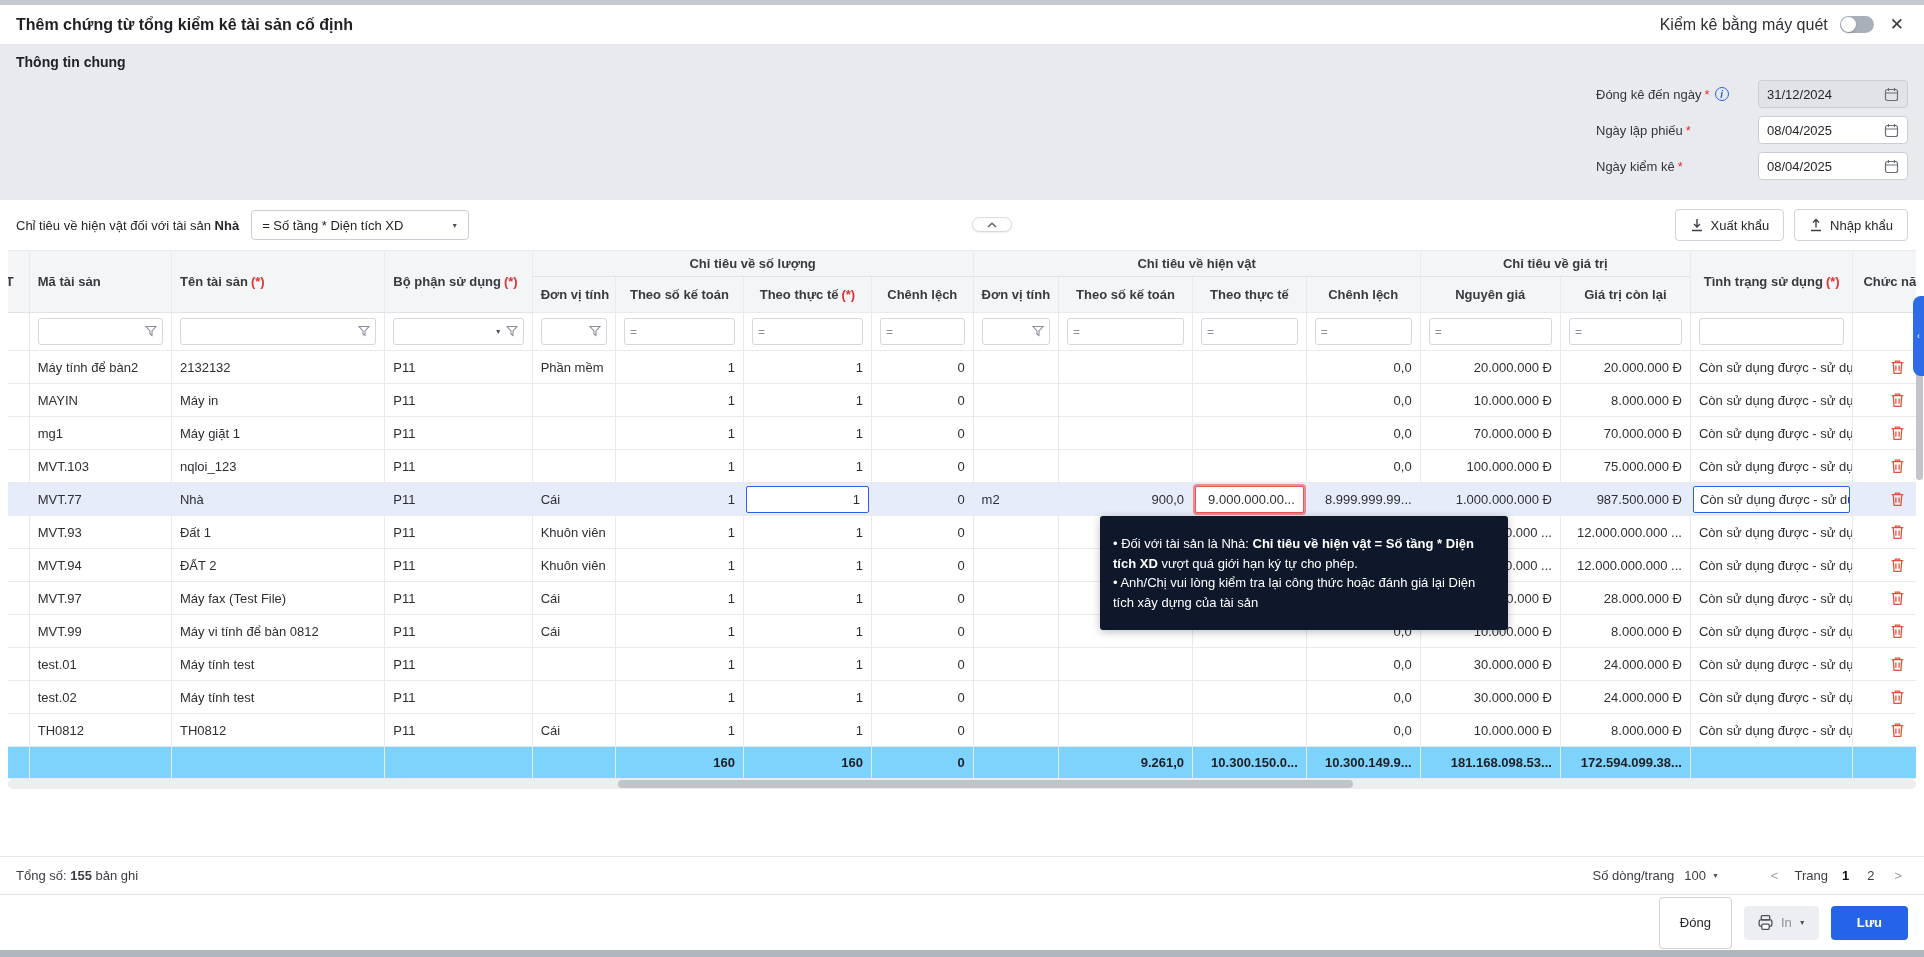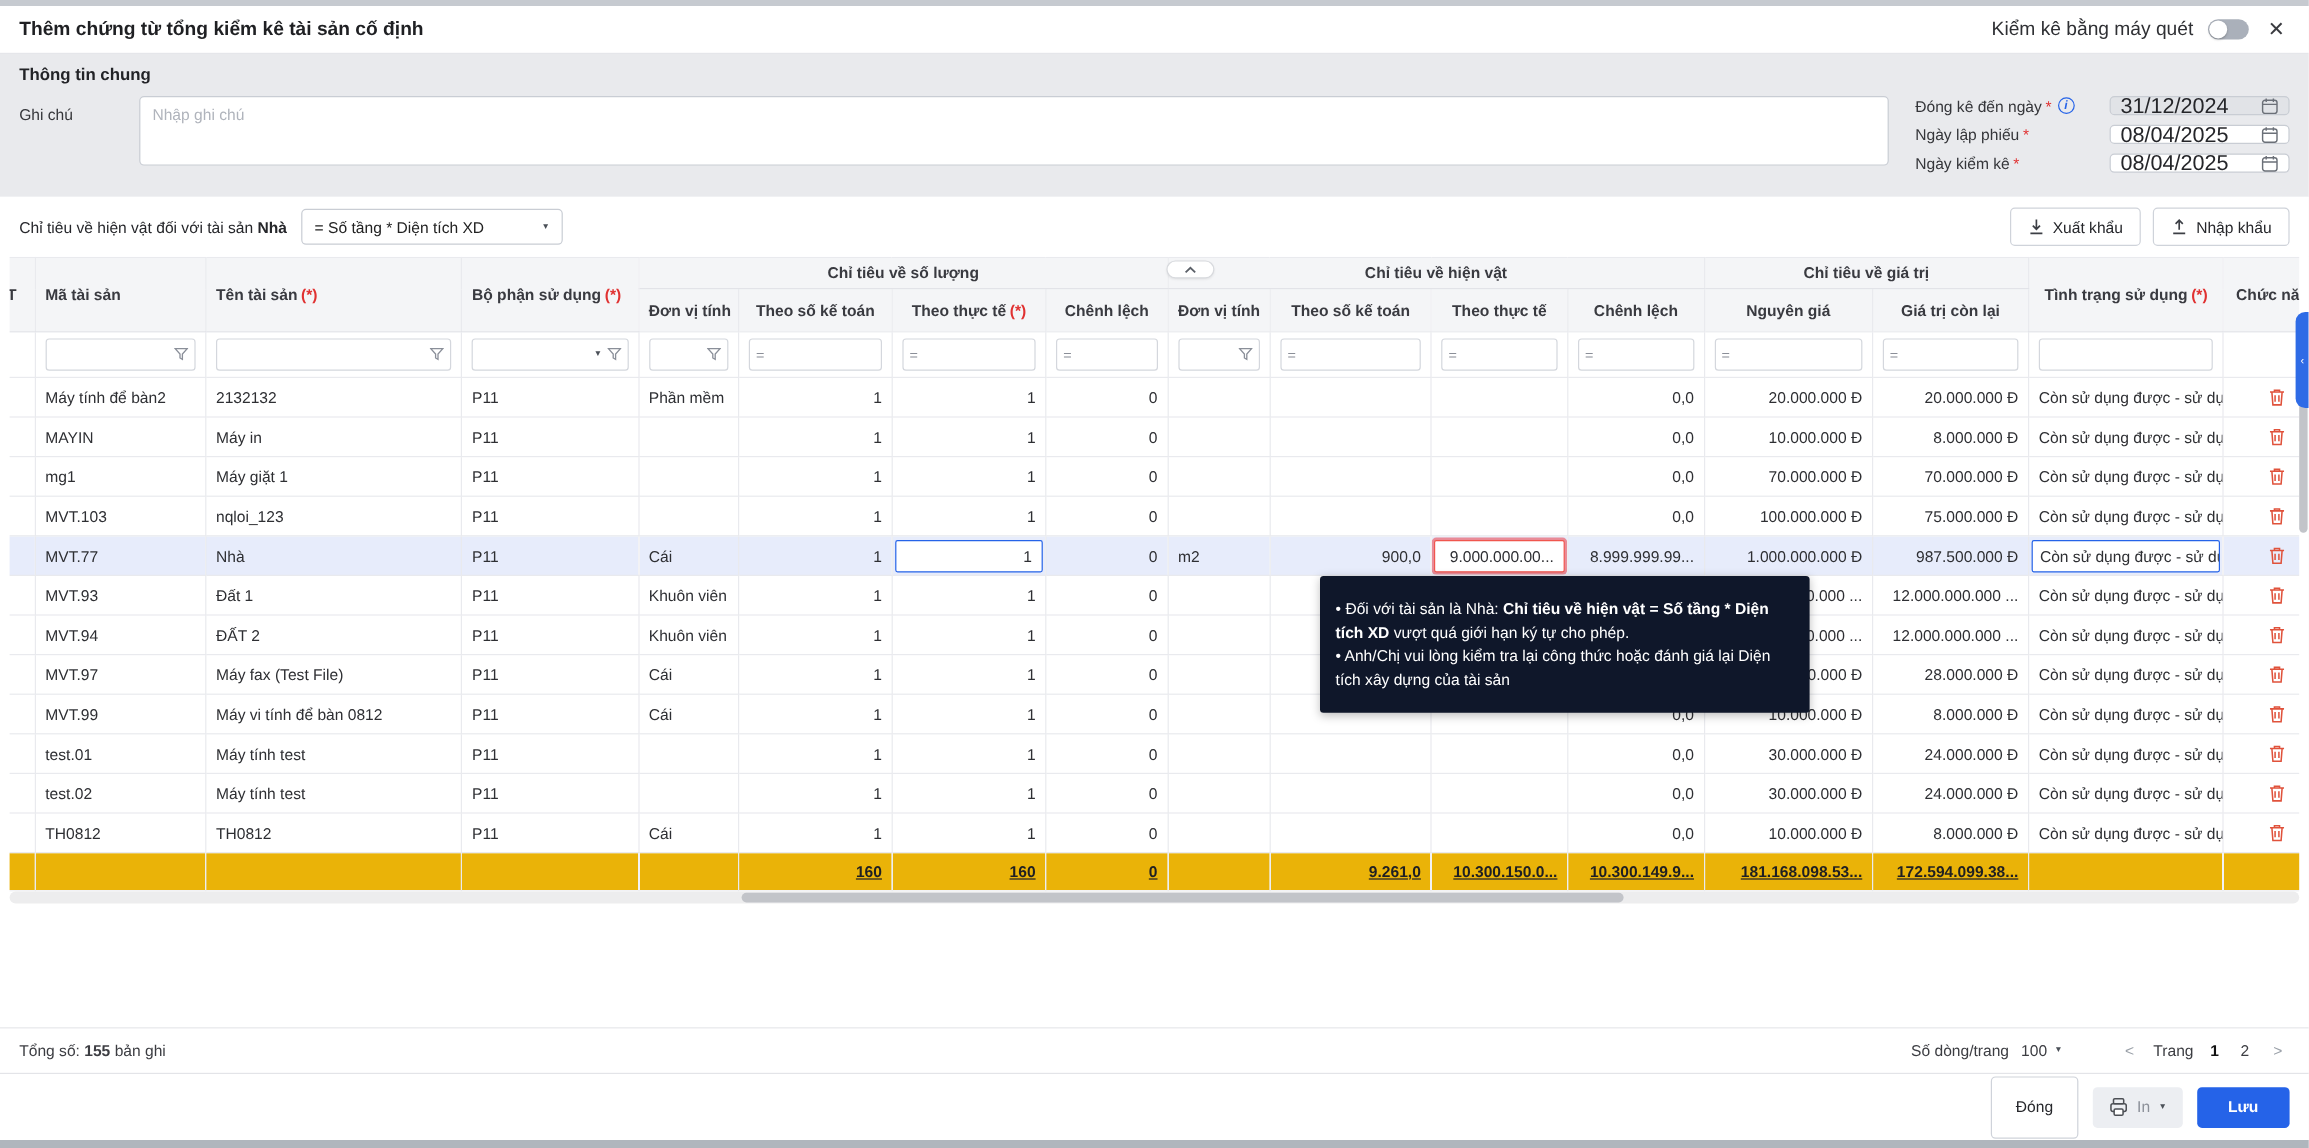--- a/index.html
+++ b/index.html
@@ -39,22 +39,22 @@
   .selbox.white { background:#fff; flex:none; }
   .caret { margin-left:auto; font-size:7px; color:#4b5058; }
   .note-area { flex:1; height:58px; resize:none; border:1px solid #c9cdd4; border-radius:4px; font-size:13px;
     color:#222; padding:7px 10px; outline:none; font-family:inherit; }
   .note-area::placeholder { color:#b0b4bc; }
   .info-right { width:312px; flex:none; }
   .drow { display:flex; align-items:center; margin-bottom:8px; }
   .drow .dlbl { flex:1; font-size:13px; color:#35363a; display:flex; align-items:center; }
   .info-i { width:14px; height:14px; border-radius:50%; border:1px solid #2563e8; color:#2563e8;
     font-size:10px; font-style:italic; display:inline-flex; align-items:center; justify-content:center; margin-left:5px; font-weight:bold; }
-  .datebox { width:150px; height:16px; border:1px solid #c9cdd4; border-radius:4px; background:#fff;
-    display:flex; align-items:center; padding:0 8px; font-size:18px; color:#25262a; cursor:pointer; }
+  .datebox { width:150px; height:28px; border:1px solid #c9cdd4; border-radius:4px; background:#fff;
+    display:flex; align-items:center; padding:0 8px; font-size:13px; color:#25262a; cursor:pointer; }
   .datebox.disabled { background:#e1e3e7; }
   .datebox svg { margin-left:auto; }
 
   .collapse-btn { position:absolute; left:972px; top:212px; width:40px; height:15px; background:#fff;
     border:1px solid #d8dade; border-radius:9px; display:flex; align-items:center; justify-content:center;
     cursor:pointer; z-index:3; box-shadow:0 1px 2px rgba(0,0,0,.08); }
 
   
   .tabs { height:37px; flex:none; background:#fff; display:flex; align-items:stretch; padding-left:18px;
     gap:36px; border-bottom:1px solid #e6e7ea; }
@@ -88,21 +88,21 @@
   .fbox .eq { color:#8b8f98; font-size:12px; }
   tbody td { height:33px; }
   td.num { text-align:right; }
   tr.sel td { background:#e7ecfb; }
   .cbox { height:27px; border:1px solid #2563e8; border-radius:2px; background:#fff; display:flex;
     align-items:center; justify-content:flex-end; padding:0 8px; }
   .cbox.red { border:1px solid #f0564e; box-shadow:0 0 0 2px rgba(235,60,70,.55); }
   .statusbox { height:27px; border:1px solid #2563e8; border-radius:2px; background:#fff; display:flex;
     align-items:center; padding:0 6px; overflow:hidden; white-space:nowrap; }
   .trash-btn { background:none; border:none; cursor:pointer; display:flex; margin:0 auto; padding:2px; }
-  tr.totals td { height:32px; font-weight:bold; background:#eab308; border-top:1px solid #d9dbe0; color:#1e1f23;text-decoration:underline; }
+  tr.totals td { height:32px; font-weight:bold; background:#7dd3fc; border-top:1px solid #d9dbe0; color:#1e1f23; }
 
   .hscroll { height:10px; margin:0 0 2px 0; background:#ededee; border-radius:5px; position:relative; }
   .hscroll .thumb { position:absolute; left:610px; width:735px; top:1px; bottom:1px; background:#c2c4c9; border-radius:5px; }
   .vscroll-thumb { position:absolute; right:1px; top:118px; width:7px; height:112px; background:#c2c4c9; border-radius:4px; }
   .side-handle { position:absolute; right:0; top:46px; width:11px; height:80px; background:#2e6be6;
     border-radius:8px 0 0 8px; color:#fff; font-size:9px; display:flex; align-items:center; justify-content:center; cursor:pointer; z-index:4; }
 
   .tooltip { position:absolute; left:1100px; top:266px; width:408px; background:#0f172a; color:#fff;
     font-size:13px; line-height:1.5; padding:18px 13px; border-radius:3px; z-index:5; box-shadow:0 2px 8px rgba(0,0,0,.25); }
   .tooltip b { font-weight:bold; }
@@ -142,24 +142,20 @@
           <span class="knob"></span>
         </span>
       <span class="close-x">✕</span>
     </div>
   </header>
 
   <section class="info">
     <div class="info-title">Thông tin chung</div>
     <div class="info-grid">
       <div class="info-left">
-        <div class="frow top">
-          <span class="lbl lbl1" style="padding-top:8px;">Ghi chú</span>
-          <textarea class="note-area" placeholder="Nhập ghi chú" style=""></textarea>
-        </div>
       </div>
       <div class="info-right">
         <div class="drow">
           <span class="dlbl">
               <span>Đóng kê đến ngày</span>
               <span class="req">*</span>
               <span class="info-i">i</span>
             </span>
           <div class="datebox disabled">
             <span>31/12/2024</span>

